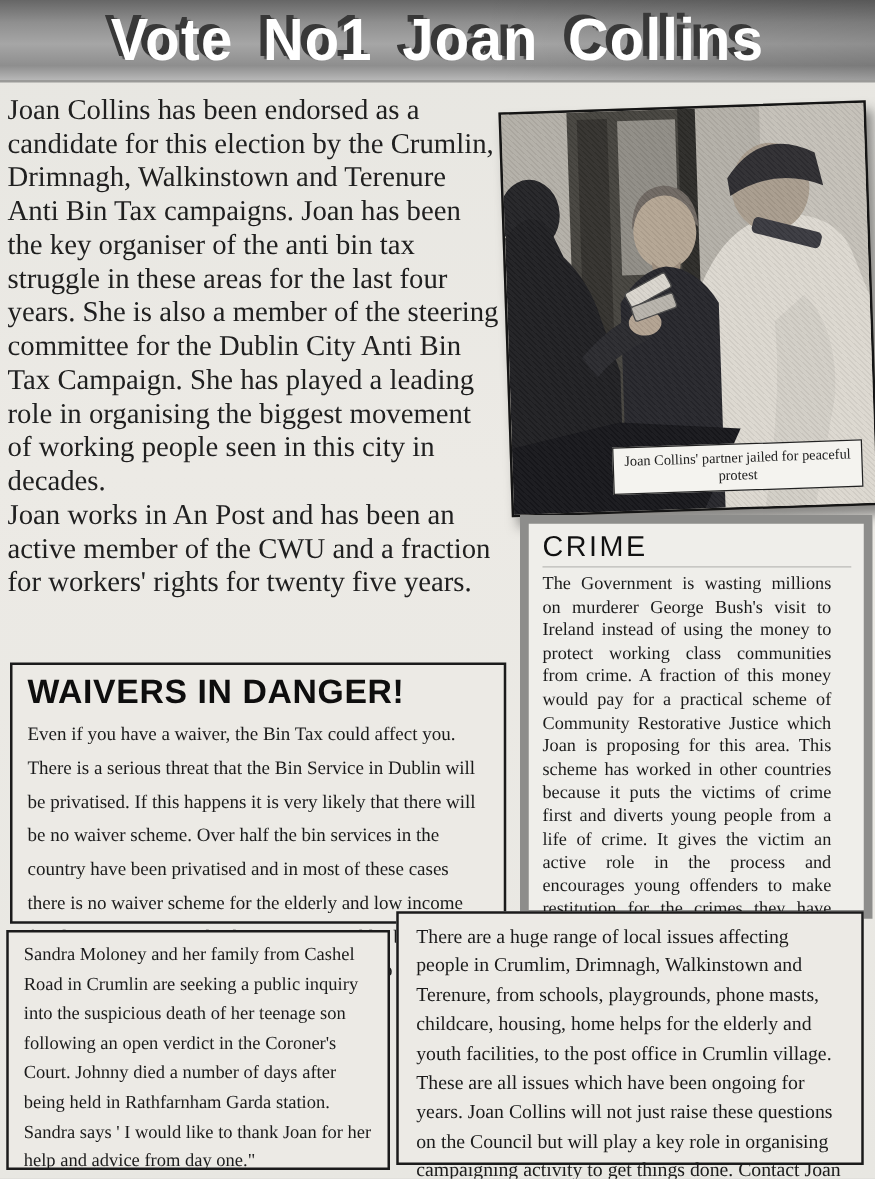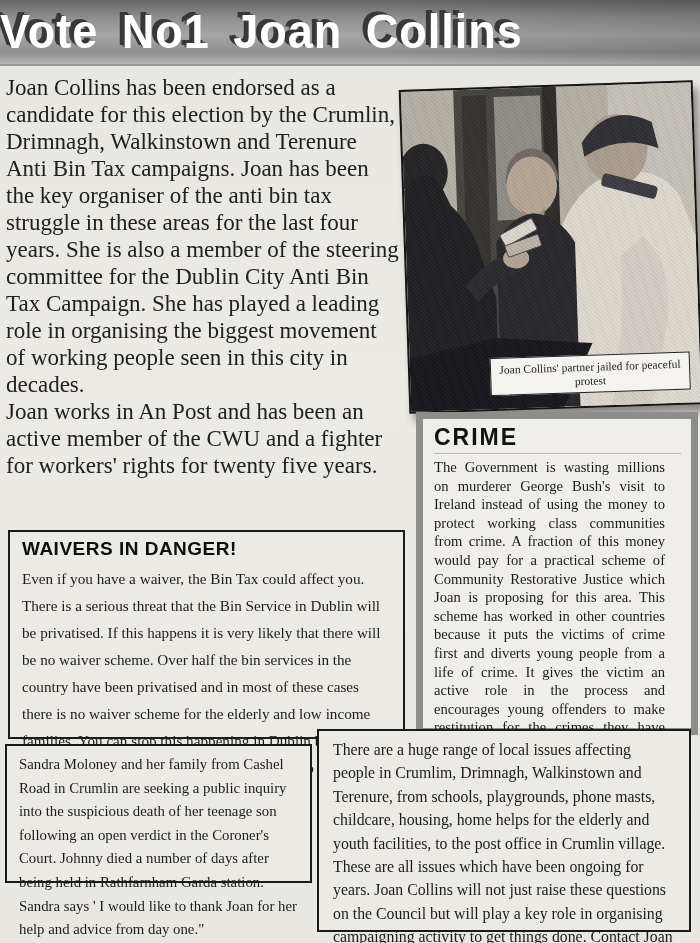--- a/index.html
+++ b/index.html
@@ -15,21 +15,21 @@
     width:700px;height:943px;
     background:linear-gradient(180deg,#e7e6e1 0%, #eceae5 40%, #e8e7e2 100%);
   }
   
   .masthead{
     position:absolute;left:0;top:0;width:700px;height:64px;
     background:
       linear-gradient(to right, rgba(0,0,0,0) 55%, rgba(0,0,0,0.14) 100%),
       linear-gradient(to bottom,#666 0%, #8f8f8f 28%, #a6a6a6 55%, #8e8e8e 82%, #b7b7b7 100%);
     border-bottom:2px solid #9a9a98;
-    display:flex;align-items:center;justify-content:flex-start;
+    display:flex;align-items:center;justify-content:center;
   }
   .masthead h1{
     margin:0;
     font-family:"Liberation Sans", sans-serif;
     font-weight:900;
     font-size:45px;
     letter-spacing:1px;
     word-spacing:10px;
     color:#ffffff;
     text-shadow:-5px -3px 0 #383838, -2px -1px 1px #4a4a4a;
@@ -72,21 +72,21 @@
   .crime-box{
     position:absolute;left:416px;top:412px;width:282px;height:323px;
     box-sizing:border-box;
     border:7px solid #8d8d8b;
     background:#efeeea;
     padding:5px 10px 4px 11px;
   }
   .crime-box h2{
     margin:0 0 4px 0;
     font-family:"Liberation Sans", sans-serif;
-    font-weight:700;
+    font-weight:400;
     font-size:23px;
     letter-spacing:2px;
     color:#111;
     border-bottom:1px solid rgba(90,90,90,0.35);
     padding-bottom:2px;
   }
   .crime-box p{
     margin:2px 16px 0 0;
     font-size:14.6px;line-height:18.6px;
     text-align:justify;
@@ -97,32 +97,32 @@
     position:absolute;left:8px;top:530px;width:397px;height:209px;
     box-sizing:border-box;
     border:2px solid #1b1b1b;
     background:#eceae5;
     padding:6px 12px 4px 12px;
   }
   .waivers-box h2{
     margin:0 0 5px 0;
     font-family:"Liberation Sans", sans-serif;
     font-weight:800;
-    font-size:19px;
+    font-size:27px;
     letter-spacing:0.5px;
     color:#0e0e0e;
   }
   .waivers-box p{
     margin:0;
     font-size:15.2px;line-height:27px;
     color:#1b1b1b;
   }
   
   .sandra-box{
-    position:absolute;left:5px;top:744px;width:307px;height:139px;
+    position:absolute;left:5px;top:744px;width:307px;height:192px;
     box-sizing:border-box;
     border:2px solid #1b1b1b;
     background:#eceae5;
     padding:7px 12px;
   }
   .sandra-box p{
     margin:0;
     font-size:14.8px;line-height:23.6px;
     color:#1b1b1b;
   }
@@ -144,21 +144,21 @@
 <body>
 
 <div class="page">
 
   <header class="masthead">
     <h1>Vote No1 Joan Collins</h1>
   </header>
 
   <section class="intro">
     <p>Joan Collins has been endorsed as a candidate for this election by the Crumlin, Drimnagh, Walkinstown and Terenure Anti Bin Tax campaigns. Joan has been the key organiser of the anti bin tax struggle in these areas for the last four years. She is also a member of the steering committee for the Dublin City Anti Bin Tax Campaign. She has played a leading role in organising the biggest movement of working people seen in this city in decades.</p>
-    <p>Joan works in An Post and has been an active member of the CWU and a fighter for workers' rights for twenty five years.</p>
+    <p>Joan works in An Post and has been an active member of the CWU and a fraction for workers' rights for twenty five years.</p>
   </section>
 
   <figure class="photo">
     <svg viewBox="0 0 288 316" preserveAspectRatio="none" aria-hidden="true">
 
       <rect x="0" y="0" width="288" height="316" fill="#b3afa7"></rect>
       <rect x="205" y="0" width="83" height="220" fill="#c4c0b8"></rect>
 
       <rect x="52" y="0" width="100" height="262" fill="#45433e"></rect>
       <rect x="60" y="6" width="24" height="236" fill="#33312d"></rect>

